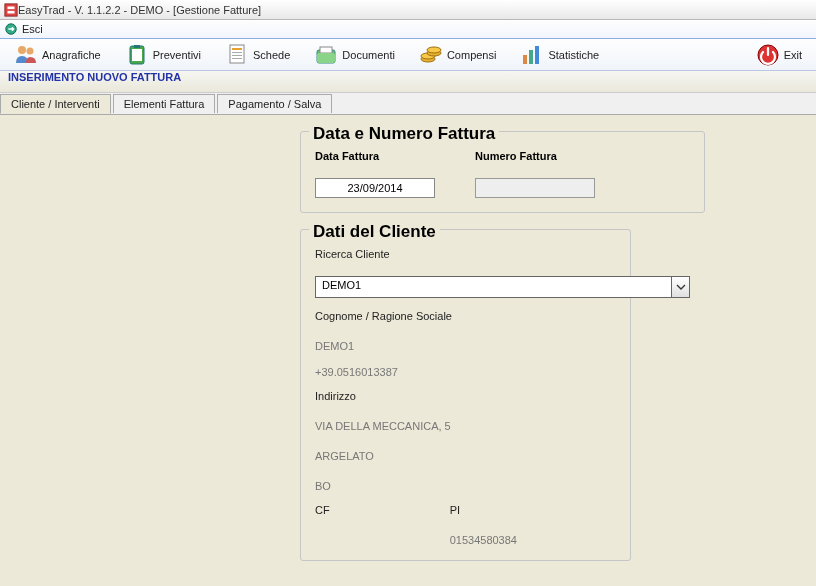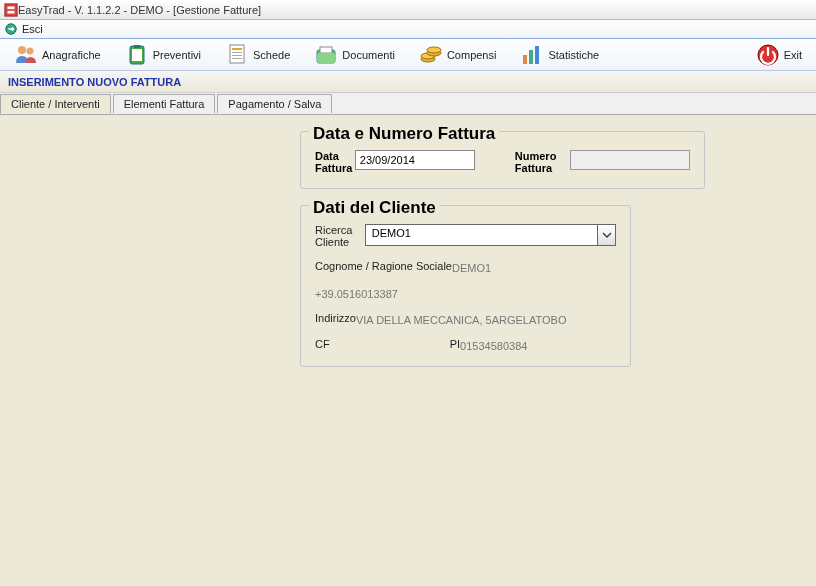--- a/index.html
+++ b/index.html
@@ -7,29 +7,29 @@
     .titlebar{background:linear-gradient(#fff,#e8e8e8);height:20px;border-bottom:1px solid #b8b8b8;display:flex;align-items:center;padding:0 4px;gap:0}
     .titlebar-icon{width:14px;height:14px;display:inline-block}
     .titlebar-text{font-size:11px;color:#333}
     .menubar{background:linear-gradient(#fefefe,#f1f5fb);height:19px;border-bottom:1px solid #8caee2;display:flex;align-items:center;padding:0 4px;gap:4px}
     .menubar-icon{width:14px;height:14px}
     .menubar-text{color:#222;font-size:11px}
     .toolbar{background:linear-gradient(#fefefe,#f0f4fa);height:32px;border-bottom:1px solid #b8c8e2;display:flex;align-items:center;padding:0 8px;gap:12px}
     .tool-item{display:flex;align-items:center;gap:4px;cursor:pointer;padding:2px 6px}
     .tool-icon{width:24px;height:24px}
     .tool-label{font-size:11px;color:#222}
-    .section-header{background:linear-gradient(#f6f6f3,#eae8da);height:22px;display:flex;align-items:center;padding:0 8px;font-weight:bold;color:#2232a7;font-size:12px;border-bottom:1px solid #ccc}
+    .section-header{background:linear-gradient(#f6f6f3,#eae8da);height:22px;display:flex;padding:0 8px;font-weight:bold;color:#2232a7;font-size:12px;border-bottom:1px solid #ccc}
     .tabstrip{background:#f0f0f0;height:22px;display:flex;align-items:flex-start;border-bottom:1px solid #aaa}
     .tab{padding:3px 10px;font-size:11px;background:#f0f0f0;border:1px solid #aaa;border-bottom:none;margin-right:2px;cursor:pointer;position:relative;bottom:-1px;color:#222}
     .tab.active{background:#ece9d8;border-bottom:1px solid #ece9d8}
     .content{padding:16px 0 0 300px}
     .groupbox{border:1px solid #c6c6c6;border-radius:3px;padding:18px 14px 14px;position:relative;margin-bottom:16px;background:#ece9d8;width:405px}
     .groupbox-title{position:absolute;top:-8px;left:8px;background:#ece9d8;padding:0 4px;font-weight:bold;font-size:17px}
     .row{display:flex;gap:40px}
-    .field{display:flex;gap:0}
+    .field{display:flex;flex-direction:column;gap:16px}
     .field-label{font-weight:bold;font-size:11px}
     .field-label-plain{font-size:11px;color:#222}
     .text-input{border:1px solid #888;background:#fff;padding:2px 4px;font-size:11px;height:20px}
     .text-input.readonly{background:#eee;border:1px solid #999}
     .dropdown{display:flex;border:1px solid #666;background:#fff;height:22px;width:375px}
     .dropdown-value{flex:1;padding:2px 6px;font-size:11px}
     .dropdown-arrow{width:18px;border-left:1px solid #666;display:flex;align-items:center;justify-content:center;background:linear-gradient(#fff,#e0e0e0)}
     .value-text{color:#777;font-size:11px;margin-top:2px}
     .spacer{height:12px}
     .row2{display:flex;gap:120px}
@@ -131,21 +131,21 @@
   <div class="tab">Pagamento / Salva</div>
 </div>
 
 <div class="content">
 
   <div class="groupbox">
     <div class="groupbox-title">Data e Numero Fattura</div>
     <div class="row">
       <div class="field">
         <span class="field-label">Data Fattura</span>
-        <input class="text-input" style="width: 120px;" value="23/09/2014">
+        <input class="text-input" style="width: 120px; text-align: center;" value="23/09/2014">
       </div>
       <div class="field">
         <span class="field-label">Numero Fattura</span>
         <input class="text-input readonly" style="width: 120px;" readonly="" value="">
       </div>
     </div>
   </div>
 
   <div class="groupbox" style="width:331px">
     <div class="groupbox-title">Dati del Cliente</div>

